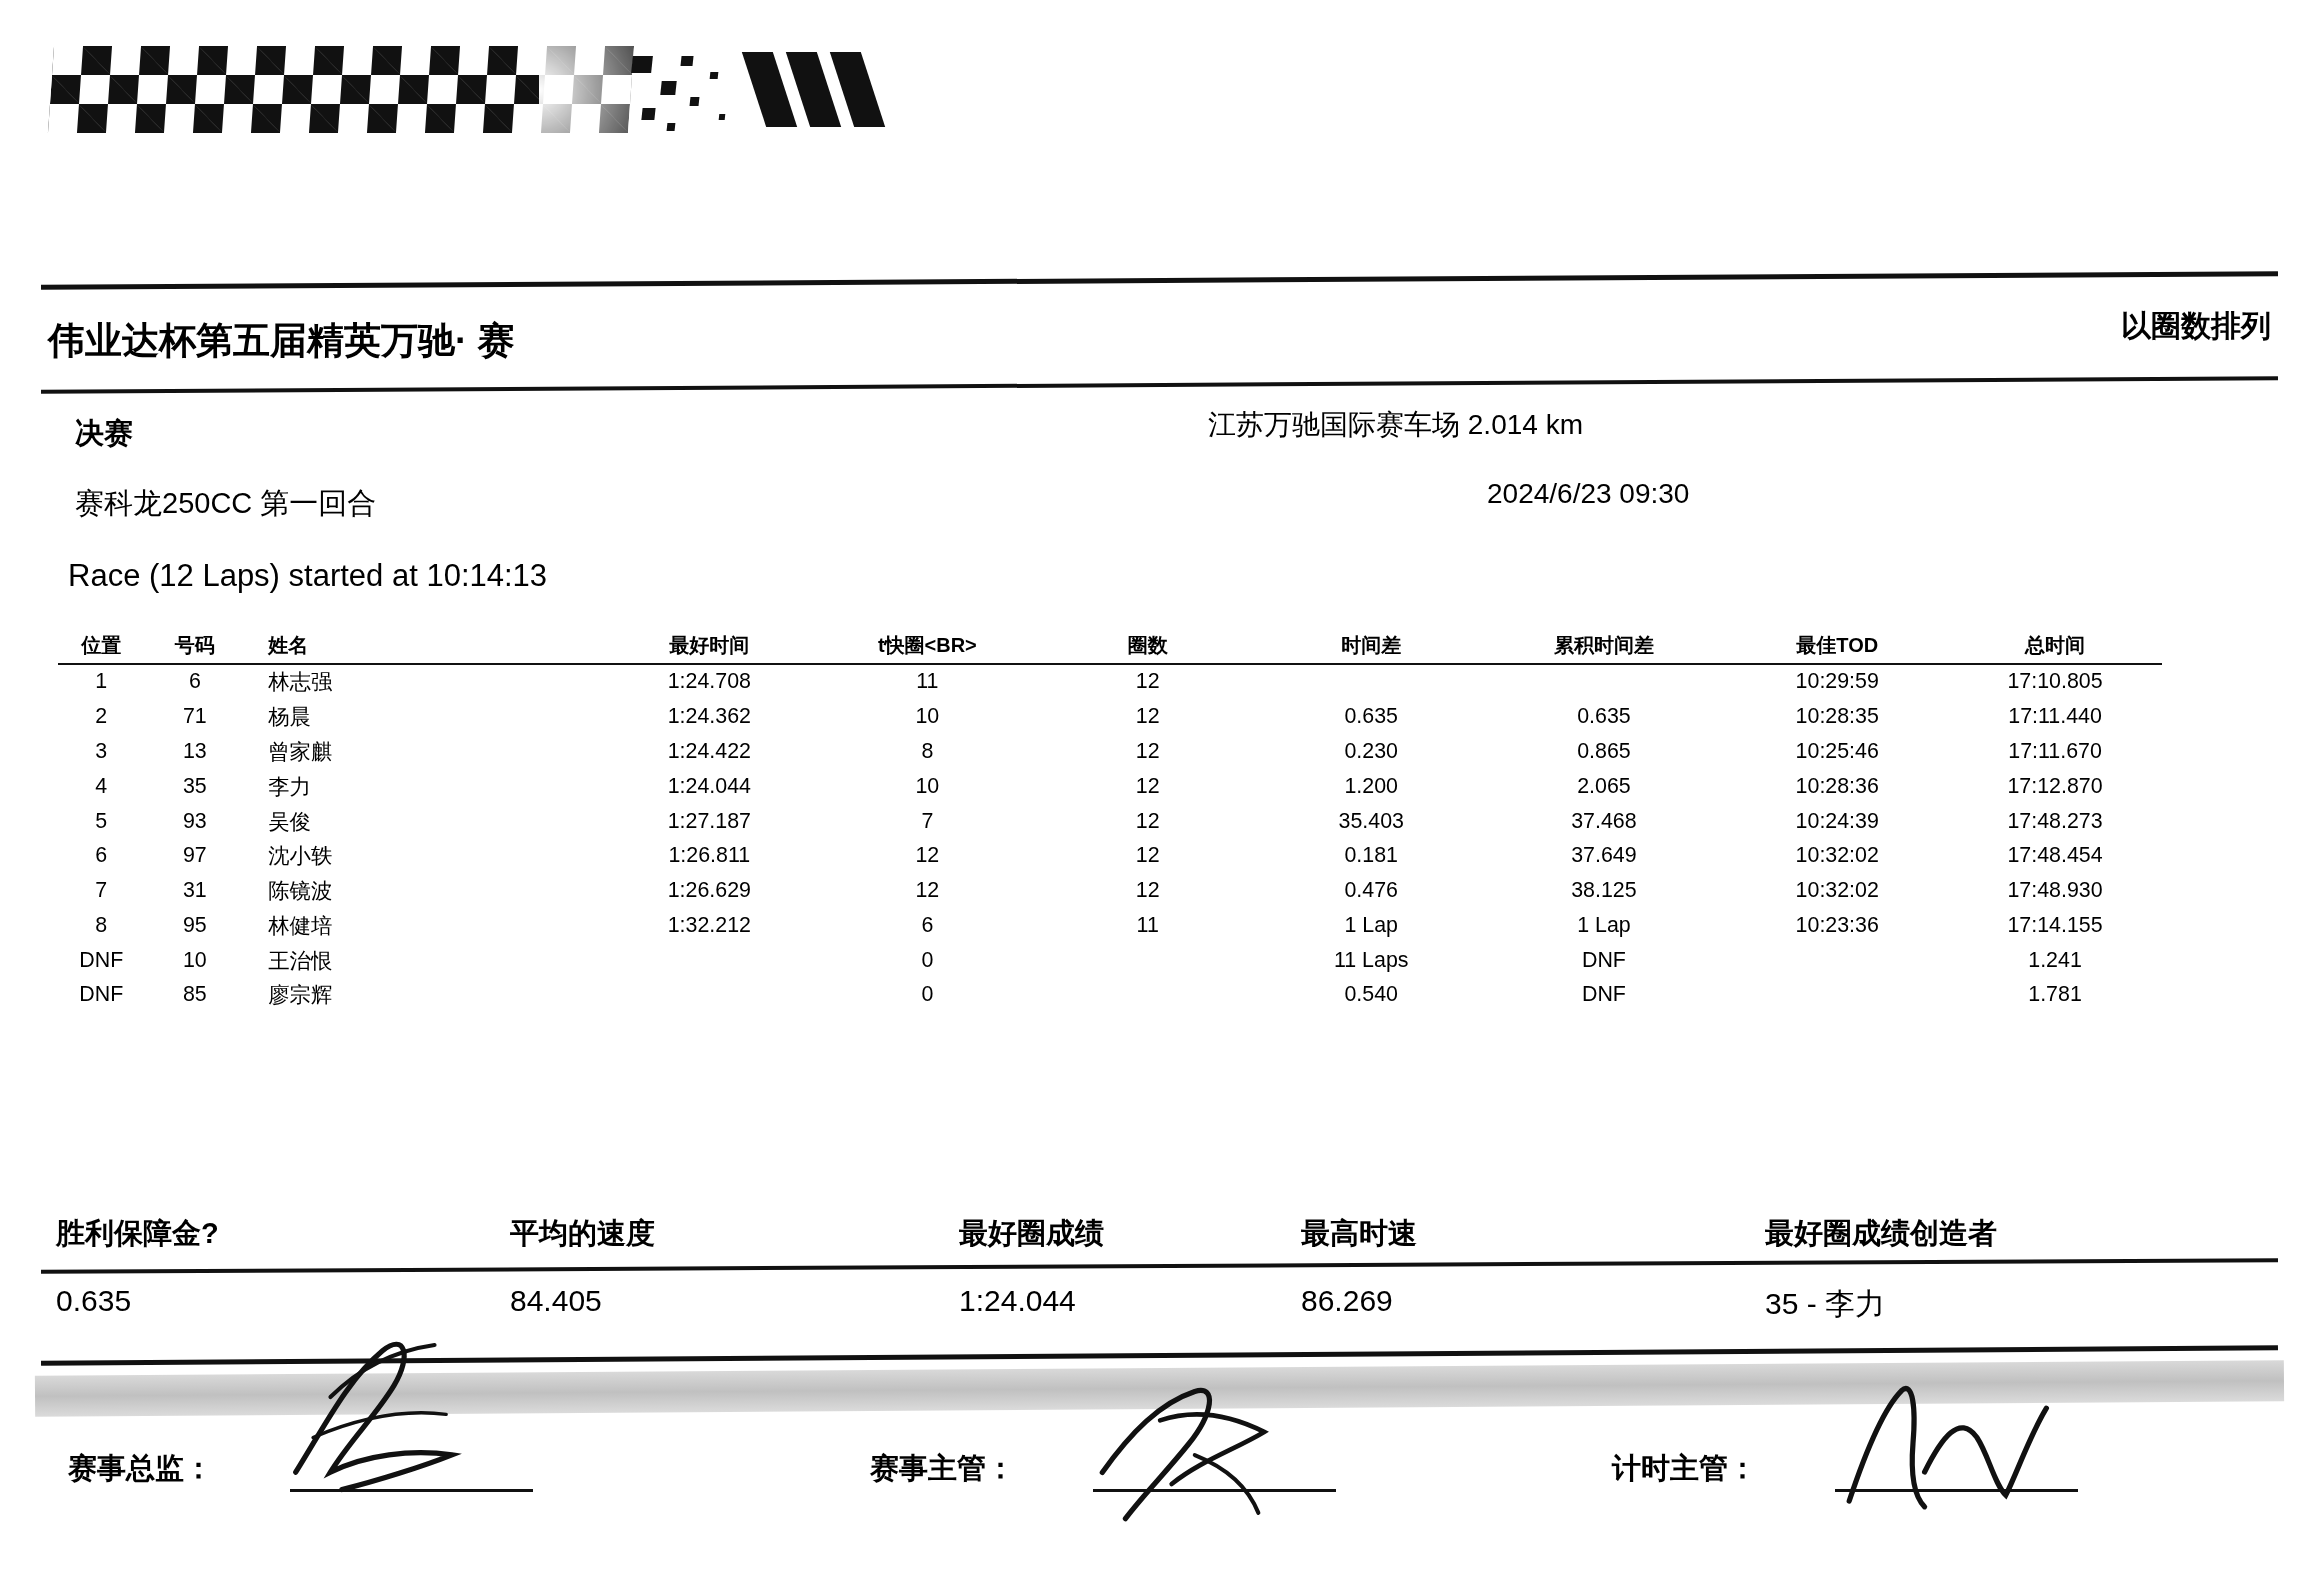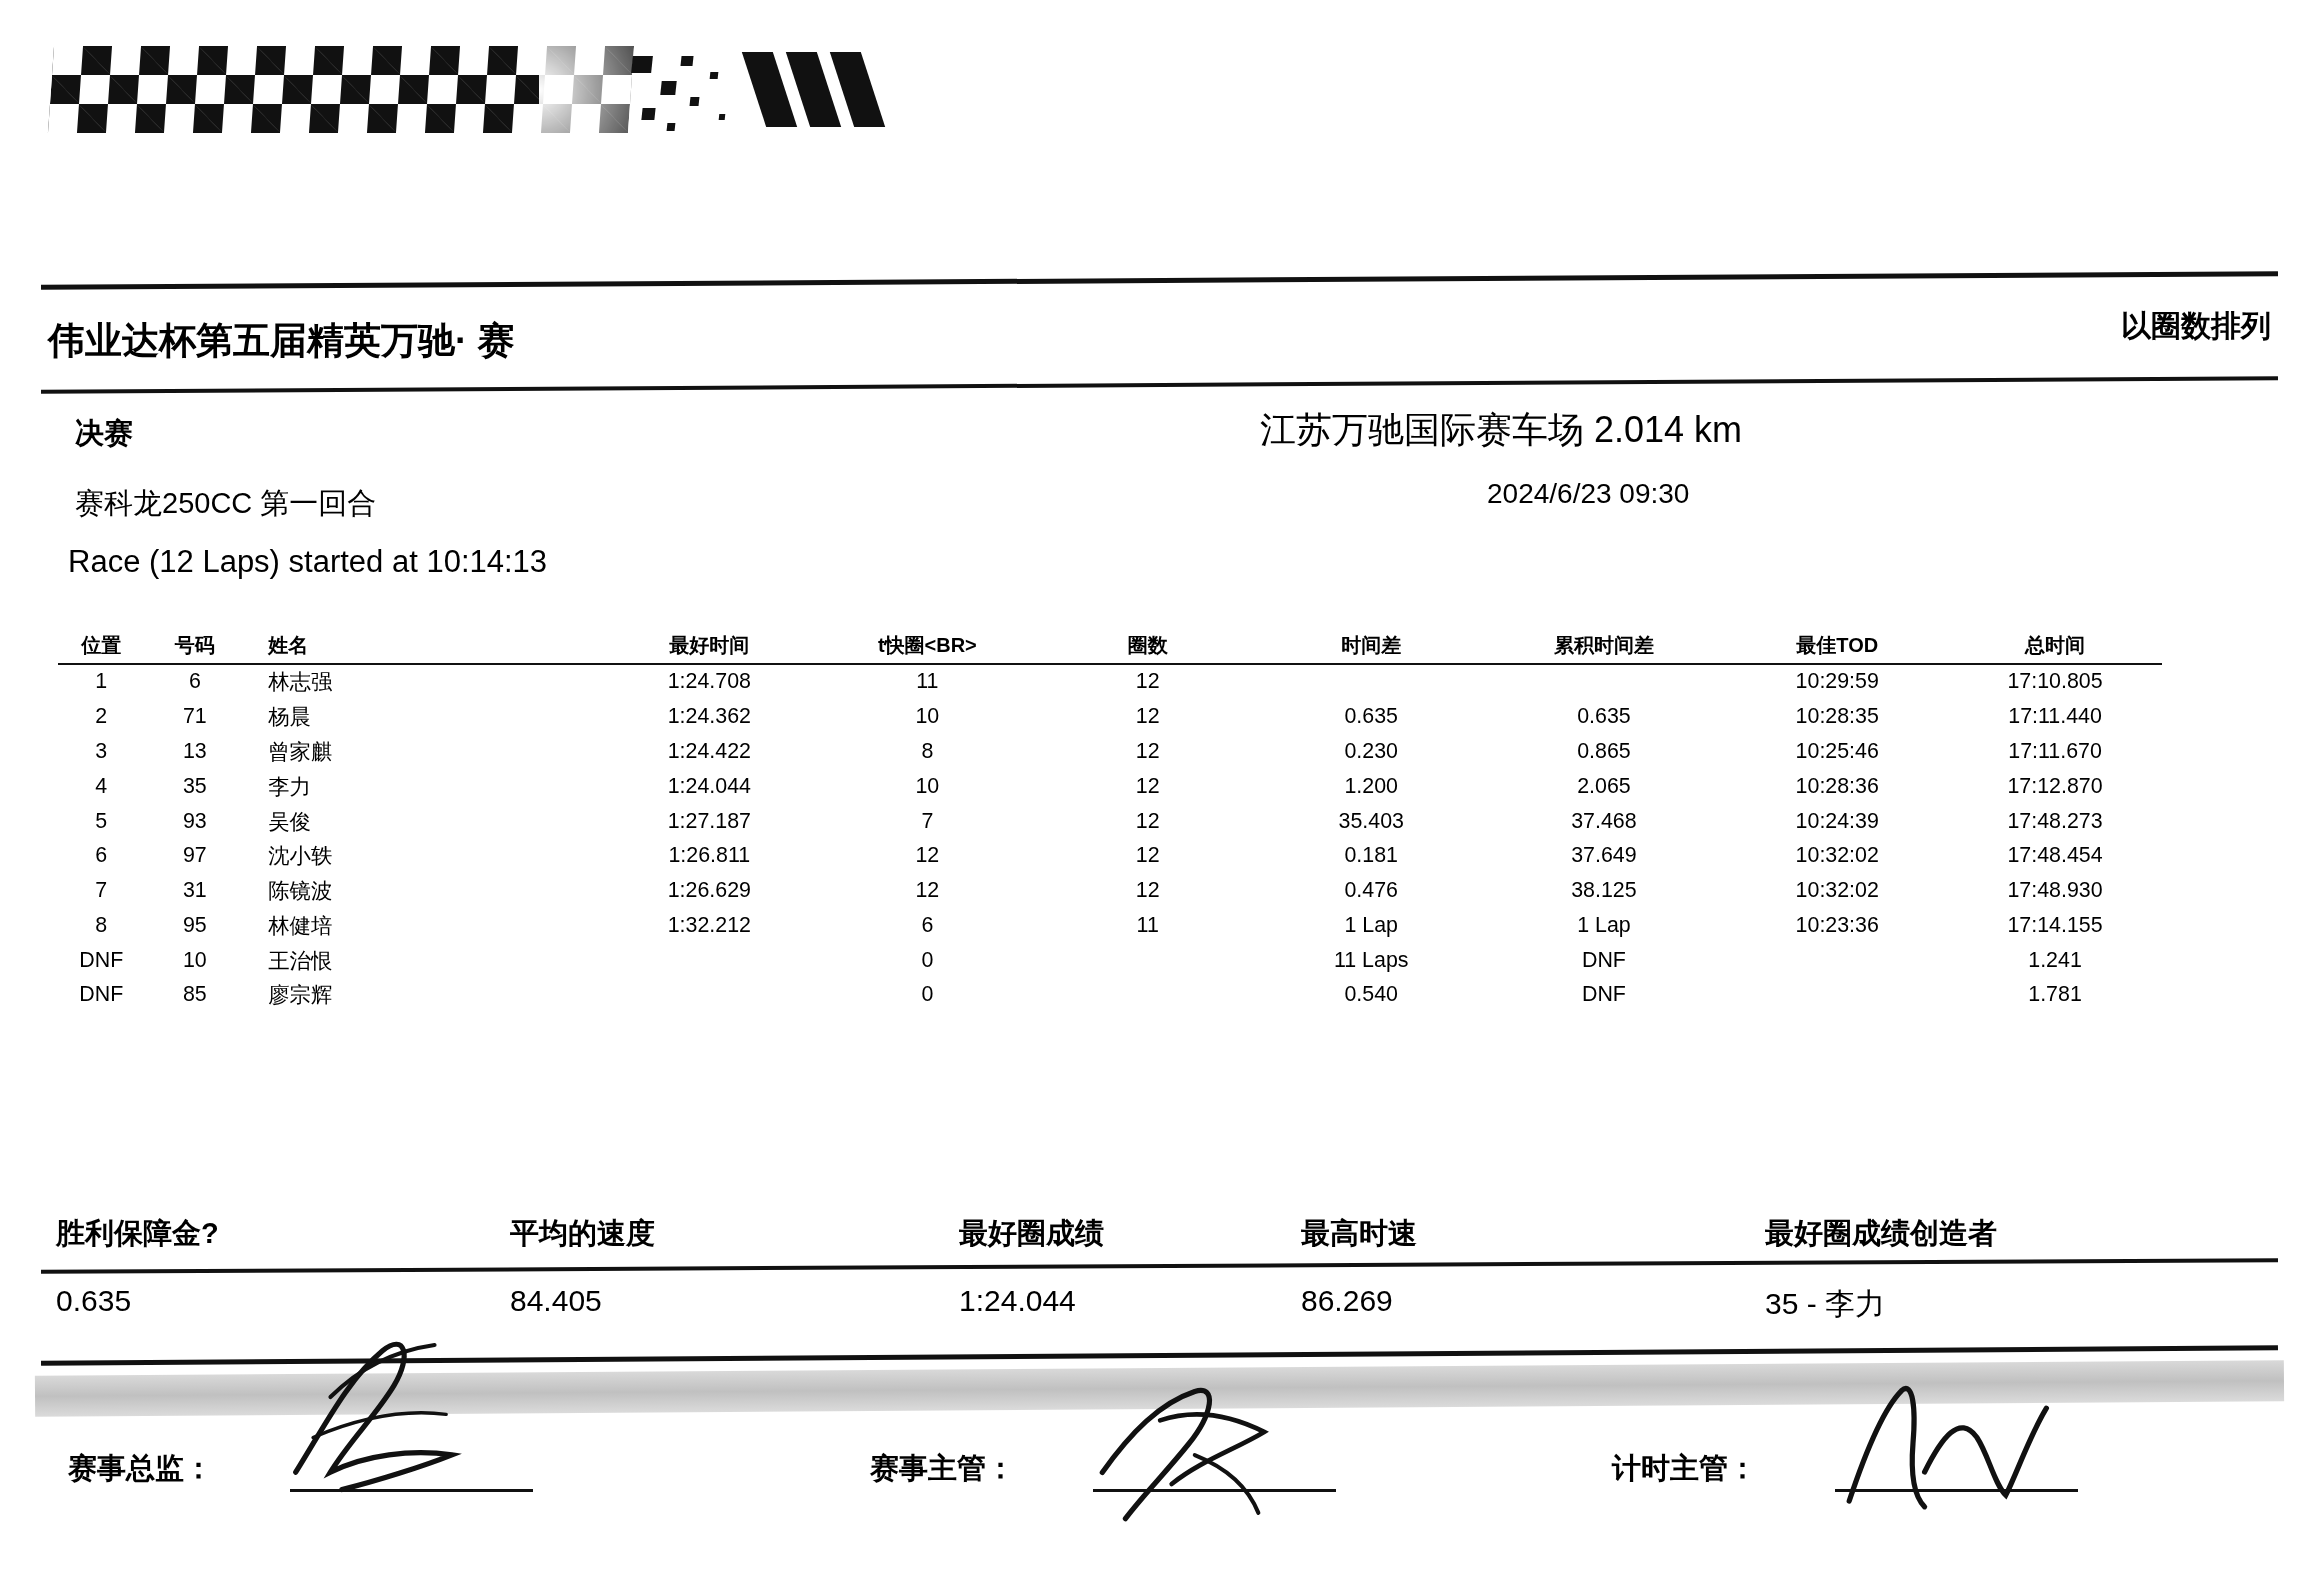--- a/index.html
+++ b/index.html
@@ -130,38 +130,38 @@
   .meta-left-2 {
     position: absolute;
     left: 75px;
     top: 484px;
     font-size: 29px;
     font-weight: 400;
     white-space: nowrap;
   }
   .meta-right-1 {
     position: absolute;
-    left: 1260px;
+    left: 1208px;
     top: 406px;
-    font-size: 36px;
+    font-size: 28px;
     font-weight: 400;
     white-space: nowrap;
   }
   .meta-right-2 {
     position: absolute;
     left: 1487px;
     top: 478px;
     font-size: 28px;
     font-weight: 400;
     white-space: nowrap;
   }
   .race-started {
     position: absolute;
     left: 68px;
-    top: 544px;
+    top: 558px;
     font-size: 31px;
     font-weight: 400;
     white-space: nowrap;
   }
 
   
   .results {
     position: absolute;
     left: 58px;
     top: 632px;

